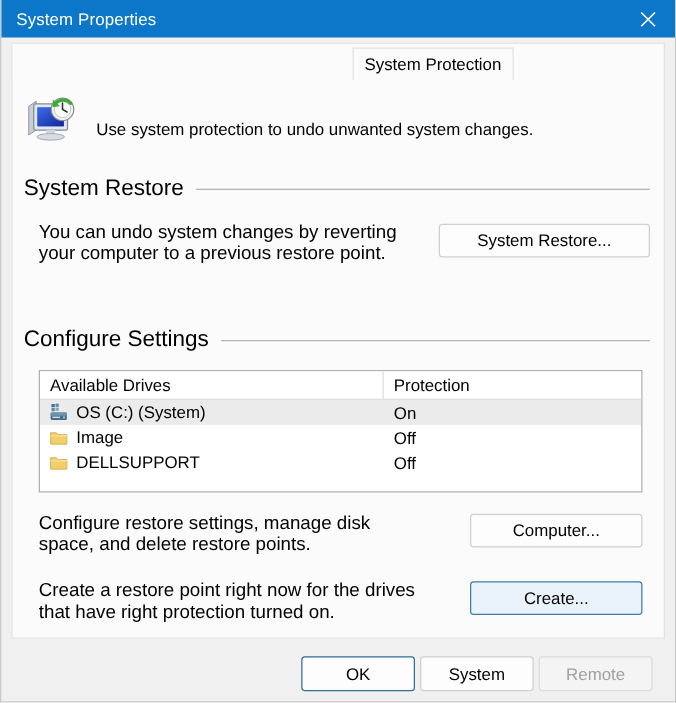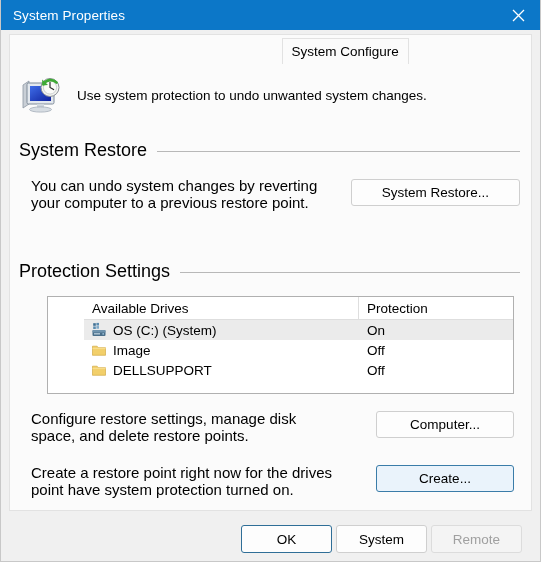--- a/index.html
+++ b/index.html
@@ -80,21 +80,21 @@
     position: relative;
   }
   .tabstrip-fill {
     flex: 1;
     height: 1px;
   }
 
   
   .header-row {
     display: flex;
-    align-items: flex-start;
+    align-items: center;
     padding: 12px 16px 0 18px;
   }
   .sysicon {
     width: 44px; height: 42px;
     flex: 0 0 44px;
     position: relative;
   }
   .header-text {
     font-size: 13.5px;
     padding-left: 14px;
@@ -196,21 +196,20 @@
   .lv-row {
     display: flex;
     align-items: center;
     height: 20px;
     cursor: default;
   }
   .lv-row.selected { background: #ebebeb; }
   .lv-cell-name {
     width: 275px;
     display: flex;
-    align-items: center;
     padding-left: 7px;
     white-space: nowrap;
     gap: 6px;
   }
   .lv-cell-prot {
     flex: 1;
     padding-left: 8px;
     white-space: nowrap;
   }
   .lv-pad { height: 13px; }
@@ -253,21 +252,21 @@
       <svg width="13" height="13" viewBox="0 0 13 13" aria-hidden="true">
         <path d="M1 1 L12 12 M12 1 L1 12" stroke="#ffffff" stroke-width="1.3" fill="none"></path>
       </svg>
     </div>
   </div>
 
   <div class="tabstrip">
     <div class="tab">Computer Name</div>
     <div class="tab">Hardware</div>
     <div class="tab">Advanced</div>
-    <div class="tab active">System Configure</div>
+    <div class="tab active">System Protection</div>
     <div class="tab">Remote</div>
     <div class="tabstrip-fill"></div>
   </div>
 
   <div class="content-frame"></div>
 
   <div class="content-inner">
 
     <div class="header-row">
       <div class="sysicon">
@@ -304,25 +303,25 @@
         <span class="group-rule"></span>
       </div>
       <div class="row" style="margin-top:16px; padding-left:12px;">
         <div class="row-desc">You can undo system changes by reverting your computer to a previous restore point.</div>
         <button class="btn" style="width:208px; margin-top:2px;margin-left:20px;">System Restore...</button>
       </div>
     </div>
 
     <div class="group" style="margin-top:50px;">
       <div class="group-head">
-        <span class="group-title">Protection Settings</span>
+        <span class="group-title">Configure Settings</span>
         <span class="group-rule"></span>
       </div>
 
-      <div class="listview" style="margin-top:14px; margin-left:28px; margin-right:6px;padding-left:36px;">
+      <div class="listview" style="margin-top:14px; margin-left:12px; margin-right:6px;">
         <div class="lv-header">
           <div class="lv-hcell c1">Available Drives</div>
           <div class="lv-hcell c2">Protection</div>
         </div>
 
         <div class="lv-row selected">
           <div class="lv-cell-name">
             <svg class="ico" viewBox="0 0 16 16" aria-hidden="true">
               <rect x="1.5" y="8" width="13" height="6" rx="1" fill="#4a6f8a"></rect>
               <rect x="1.5" y="8" width="13" height="2.6" rx="1" fill="#6f93ad"></rect>
@@ -362,21 +361,21 @@
 
         <div class="lv-pad"></div>
       </div>
 
       <div class="row" style="margin-top:16px; padding-left:12px;">
         <div class="row-desc" style="max-width:312px;">Configure restore settings, manage disk space, and delete restore points.</div>
         <button class="btn" style="width:138px; margin-top:1px; margin-right:6px;">Computer...</button>
       </div>
 
       <div class="row" style="margin-top:20px; padding-left:12px;">
-        <div class="row-desc" style="max-width:316px;">Create a restore point right now for the drives point have system protection turned on.</div>
+        <div class="row-desc" style="max-width:316px;">Create a restore point right now for the drives that have right protection turned on.</div>
         <button class="btn focus" style="width:138px; margin-top:1px; margin-right:6px;">Create...</button>
       </div>
     </div>
   </div>
 
   <div class="footer">
     <button class="btn default-focus">OK</button>
     <button class="btn">System</button>
     <button class="btn disabled" disabled="">Remote</button>
   </div>

